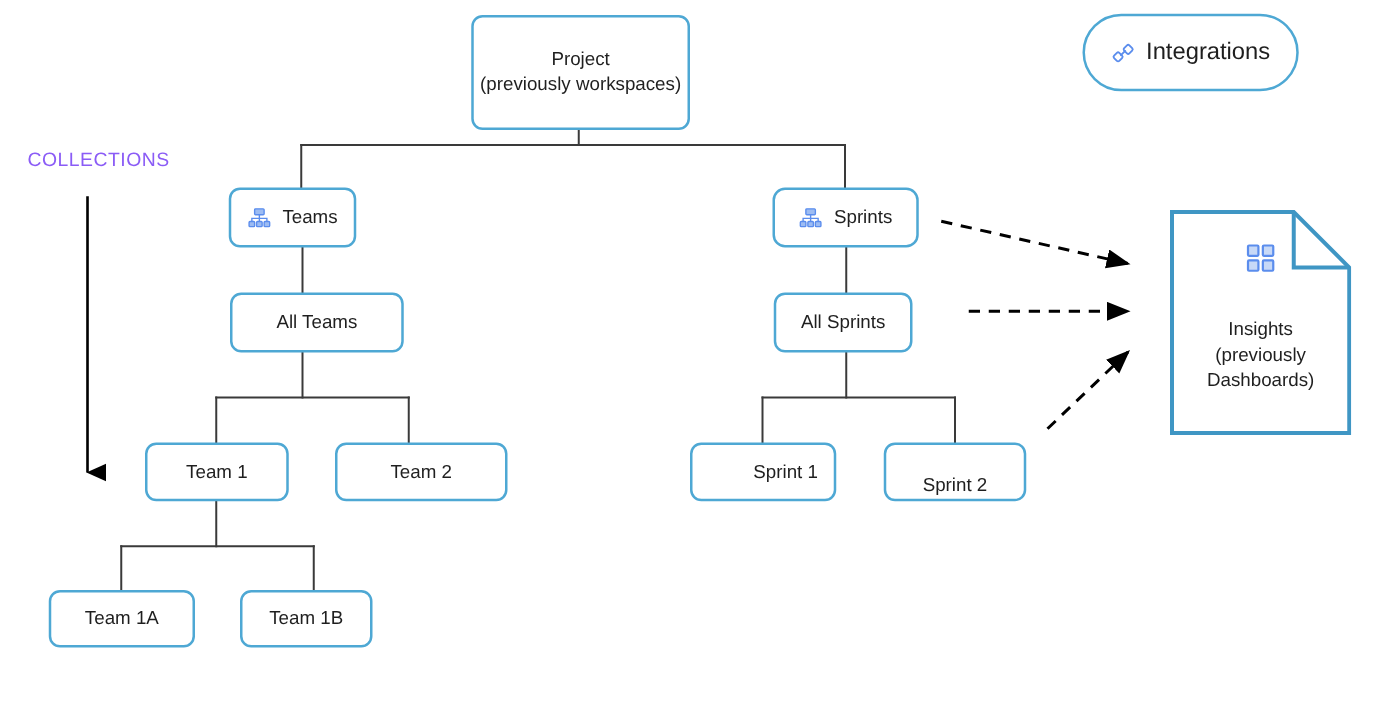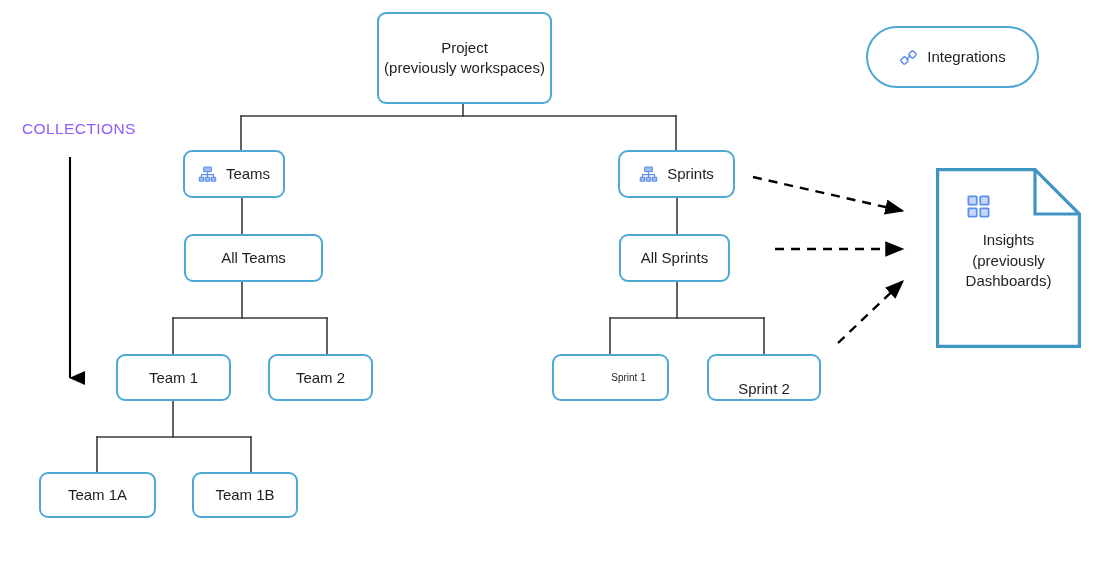--- a/index.html
+++ b/index.html
@@ -71,21 +71,22 @@
   .doc-svg {
     position: absolute;
     left: 0;
     top: 0;
   }
   .doc-inner {
     position: relative;
     z-index: 2;
     display: flex;
     flex-direction: column;
-    align-items: flex-start;
+    align-items: center;
+    gap: 24px;
   }
   .collections-label {
     position: absolute;
     letter-spacing: 0.4px;
     color: #8b5cf6;
     white-space: nowrap;
   }
 </style>
 </head>
 <body>
@@ -139,21 +140,21 @@
     </g>
   </svg>
 
   <div class="collections-label" style="left:22px; top:120px; font-size:15.5px;">COLLECTIONS</div>
 
   <div class="node" style="left:377px; top:12px; width:175px; height:92px; font-size:15px;">
     <span class="node-label">Project
 (previously workspaces)</span>
   </div>
 
-  <div class="node pill with-icon" style="left:866px; top:26px; width:173px; height:62px; font-size:15px;align-items:center;">
+  <div class="node pill with-icon" style="left:866px; top:11px; width:173px; height:62px; font-size:19px;align-items:center;">
     <span class="icon">
       <svg width="19" height="19" viewBox="0 0 24 24" xmlns="http://www.w3.org/2000/svg">
         <g fill="none" stroke="#5b8ded" stroke-width="1.9" stroke-linecap="round">
           <rect x="3.2" y="12.1" width="7.4" height="7.4" rx="1.7" transform="rotate(-45 6.9 15.8)"></rect>
           <rect x="13.4" y="4.5" width="7.4" height="7.4" rx="1.7" transform="rotate(-45 17.1 8.2)"></rect>
           <path d="M9.8,14.1 L14.1,9.8"></path>
         </g>
       </svg>
     </span>
     <span class="node-label">Integrations</span>
@@ -202,25 +203,25 @@
   </div>
 
   <div class="node" style="left:619px; top:234px; width:111px; height:48px; font-size:15px;">
     <span class="node-label">All Sprints</span>
   </div>
 
   <div class="node" style="left:116px; top:354px; width:115px; height:47px; font-size:15px;">
     <span class="node-label">Team 1</span>
   </div>
 
-  <div class="node" style="left:268px; top:354px; width:105px; height:47px; font-size:15px;">
+  <div class="node" style="left:268px; top:354px; width:138px; height:47px; font-size:15px;">
     <span class="node-label">Team 2</span>
   </div>
 
-  <div class="node" style="left:552px; top:354px; width:117px; height:47px; font-size:10px;padding-left:36px;">
+  <div class="node" style="left:552px; top:354px; width:117px; height:47px; font-size:15px;padding-left:36px;">
     <span class="node-label">Sprint 1</span>
   </div>
 
   <div class="node" style="left:707px; top:354px; width:114px; height:47px; font-size:15px;align-items:flex-end;">
     <span class="node-label">Sprint 2</span>
   </div>
 
   <div class="node" style="left:39px; top:472px; width:117px; height:46px; font-size:15px;">
     <span class="node-label">Team 1A</span>
   </div>

